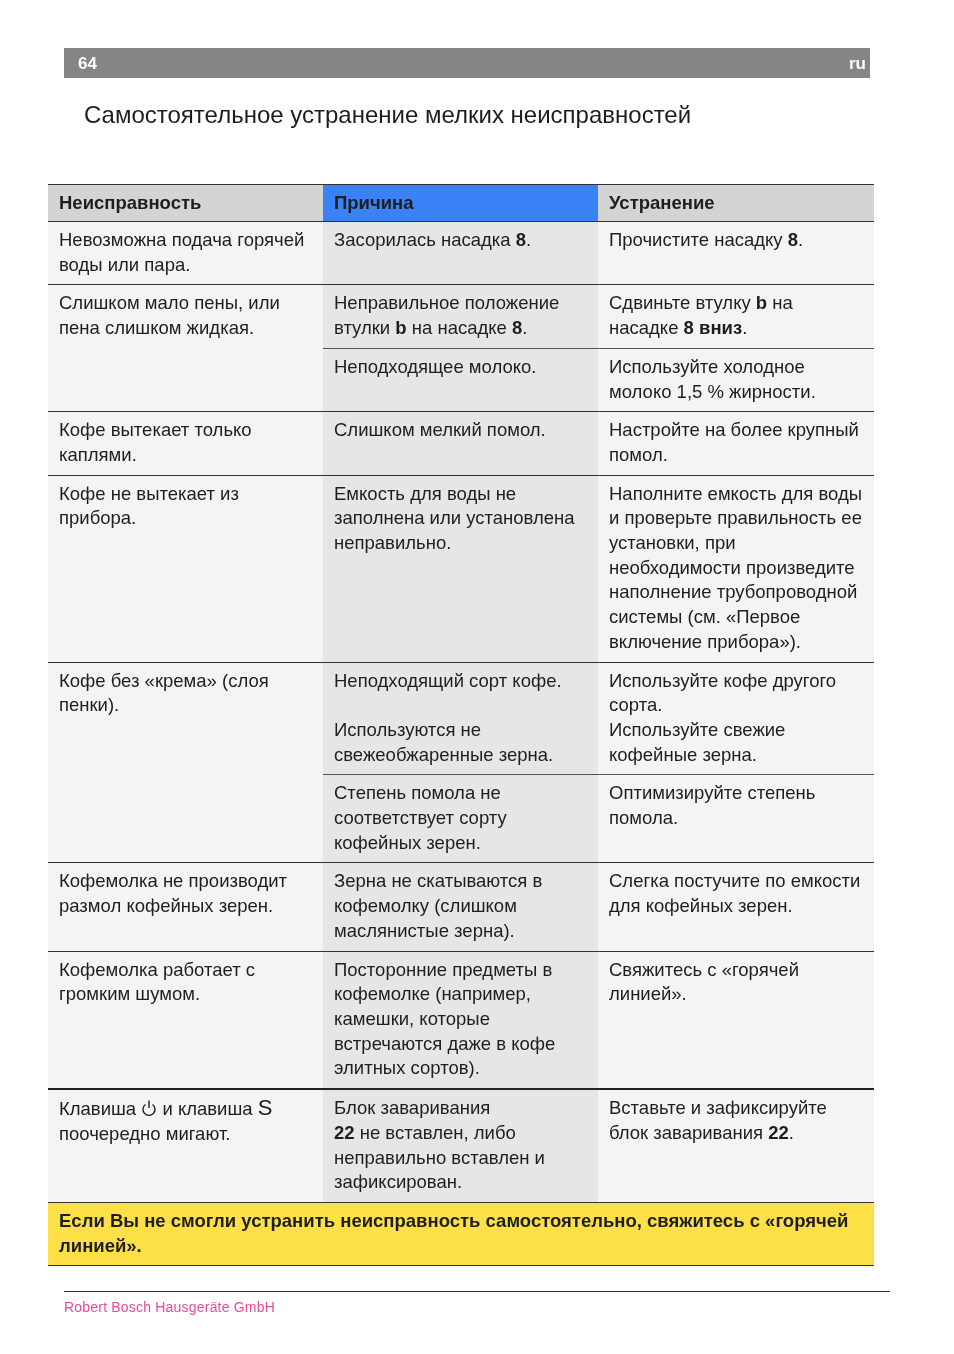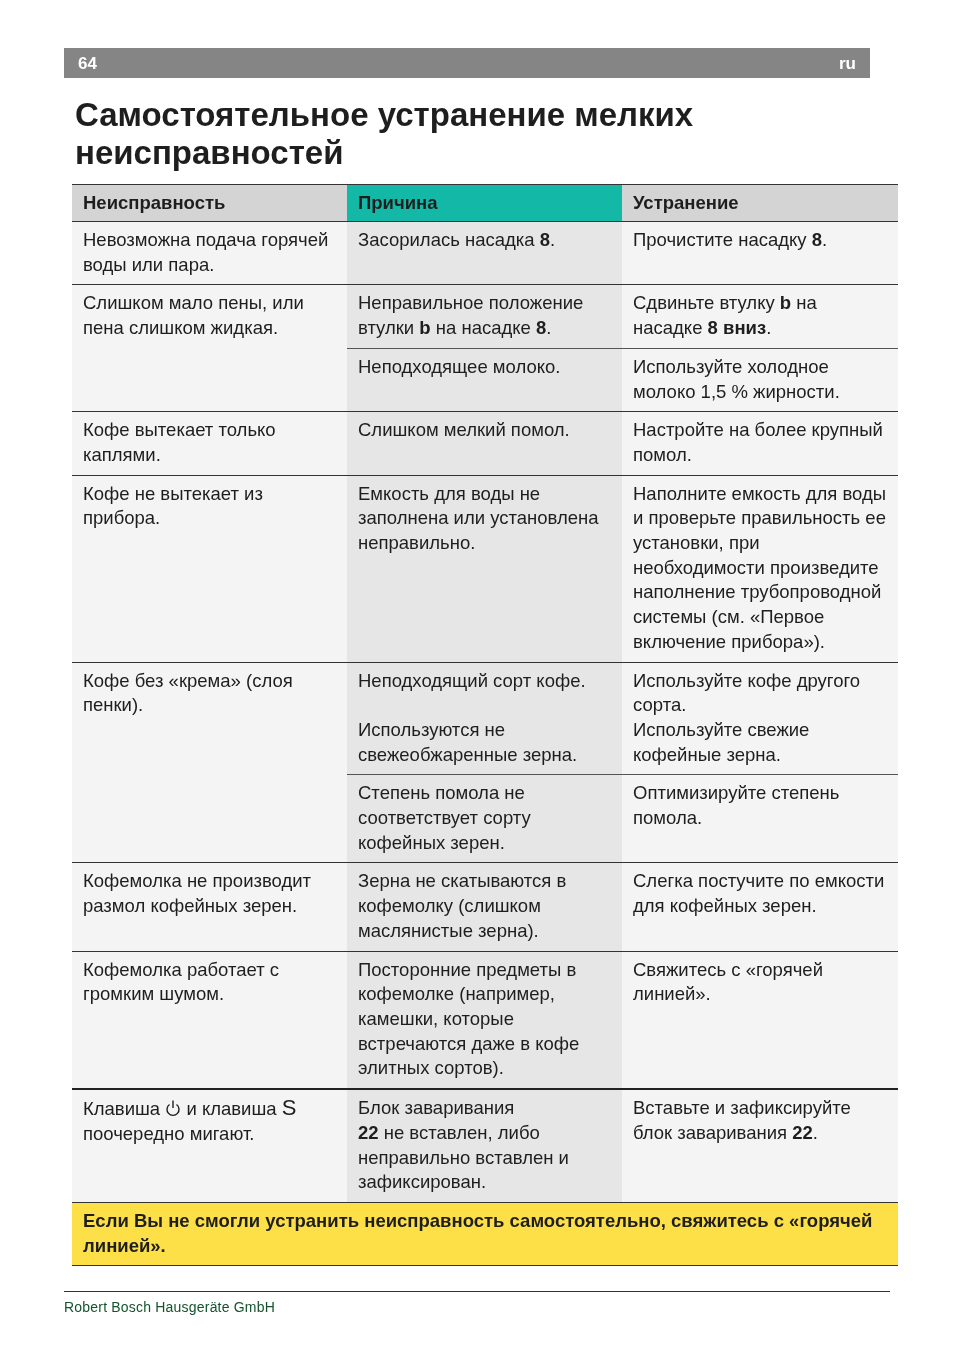--- a/index.html
+++ b/index.html
@@ -1,36 +1,36 @@
 <!DOCTYPE html>
 <html><head>
 <meta charset="utf-8">
 <style>
   html, body { margin: 0; padding: 0; background: #ffffff; }
   body { width: 954px; height: 1354px; position: relative; font-family: "Liberation Sans", sans-serif; color: #1e1e1e; }
   .topbar { position: absolute; left: 64px; top: 48px; width: 806px; height: 30px; background: #858585; color: #ffffff; font-weight: bold; font-size: 17px; }
   .topbar .pg { position: absolute; left: 14px; top: 6px; }
-  .topbar .lang { position: absolute; right: 14px; top: 6px; }
-  h1 { position: absolute; left: 75px; top: 96px; margin: 0; width: 800px; font-size: 33px; line-height: 38px; font-weight: bold; color: #1e1e1e; }
-  table { position: absolute; left: 72px; top: 184px; width: 826px; border-collapse: collapse; table-layout: fixed; font-size: 18.5px; line-height: 24.7px; }
+  .topbar .lang { position: absolute; right: 4px; top: 6px; }
+  h1 { position: absolute; left: 84px; top: 96px; margin: 0; width: 800px; font-size: 24px; line-height: 38px; font-weight: normal; color: #1e1e1e; }
+  table { position: absolute; left: 48px; top: 184px; width: 826px; border-collapse: collapse; table-layout: fixed; font-size: 18.5px; line-height: 24.7px; }
   col.c1 { width: 275px; } col.c2 { width: 275px; } col.c3 { width: 276px; }
   th { text-align: left; font-weight: bold; font-size: 18.5px; height: 36px; padding: 0 11px; background: #d4d4d4; border-top: 1.5px solid #333; border-bottom: 1.5px solid #333; }
-  th.mid { background: #14b8a6; }
+  th.mid { background: #3b82f6; }
   td { vertical-align: top; padding: 6px 11px 7px 11px; background: #f4f4f4; }
   td.mid { background: #e6e6e6; margin-left: 34px; }
   tr.grp-start td { border-top: 1.5px solid #333; }
   tr.sub td.sb { border-top: 1px solid #555; }
   tr.thick td { border-top: 2.5px solid #222; }
   td.note { background: #fde047; font-weight: bold; border-top: 1.5px solid #333; border-bottom: 1.5px solid #333; padding: 6px 11px 7px 11px; }
   b { font-weight: bold; }
   .gap { display: block; height: 24.7px; }
   .icon-power { display: inline-block; width: 16px; height: 18px; vertical-align: -2px; }
   .keyS { font-size: 22px; }
   .footline { position: absolute; left: 64px; top: 1291px; width: 826px; border-top: 1px solid #333; }
-  .footer { position: absolute; left: 64px; top: 1299px; font-size: 14px; color: #14532d; letter-spacing: 0.2px; }
+  .footer { position: absolute; left: 64px; top: 1299px; font-size: 14px; color: #ec4899; letter-spacing: 0.2px; }
 </style>
 </head>
 <body>
 
 <div class="topbar">
   <span class="pg">64</span>
   <span class="lang">ru</span>
 </div>
 
 <h1>Самостоятельное устранение мелких неисправностей</h1>

